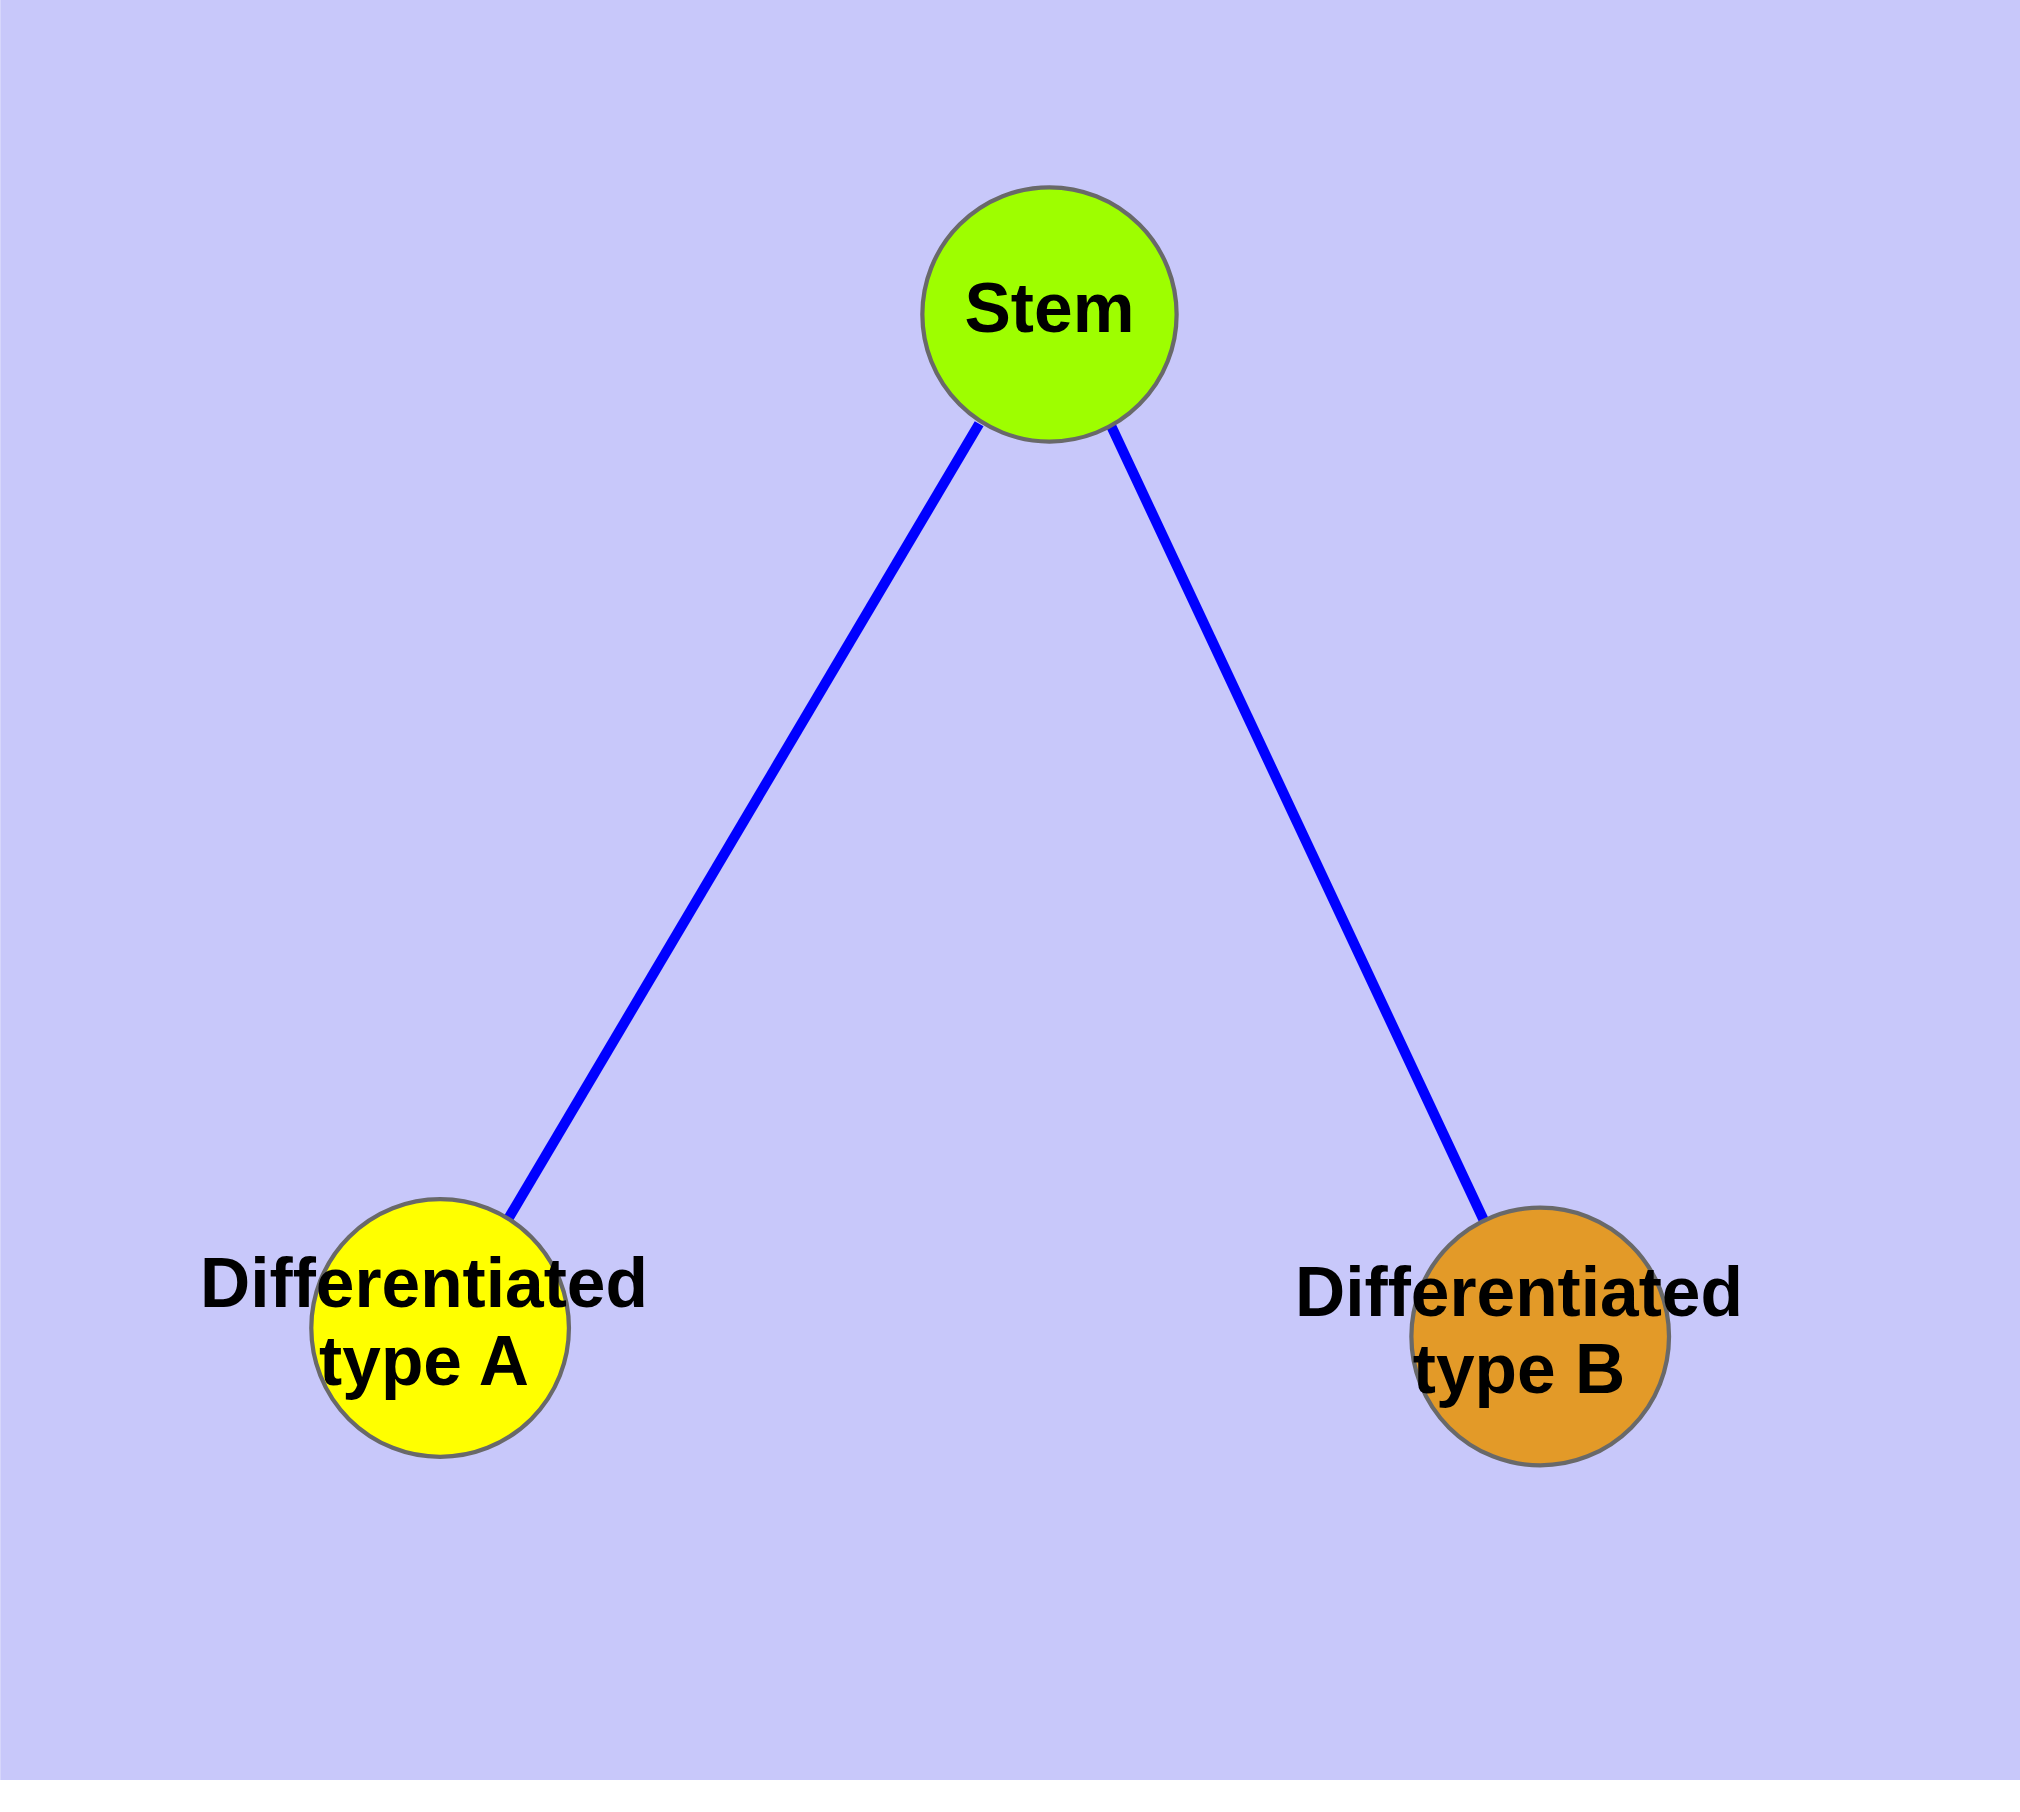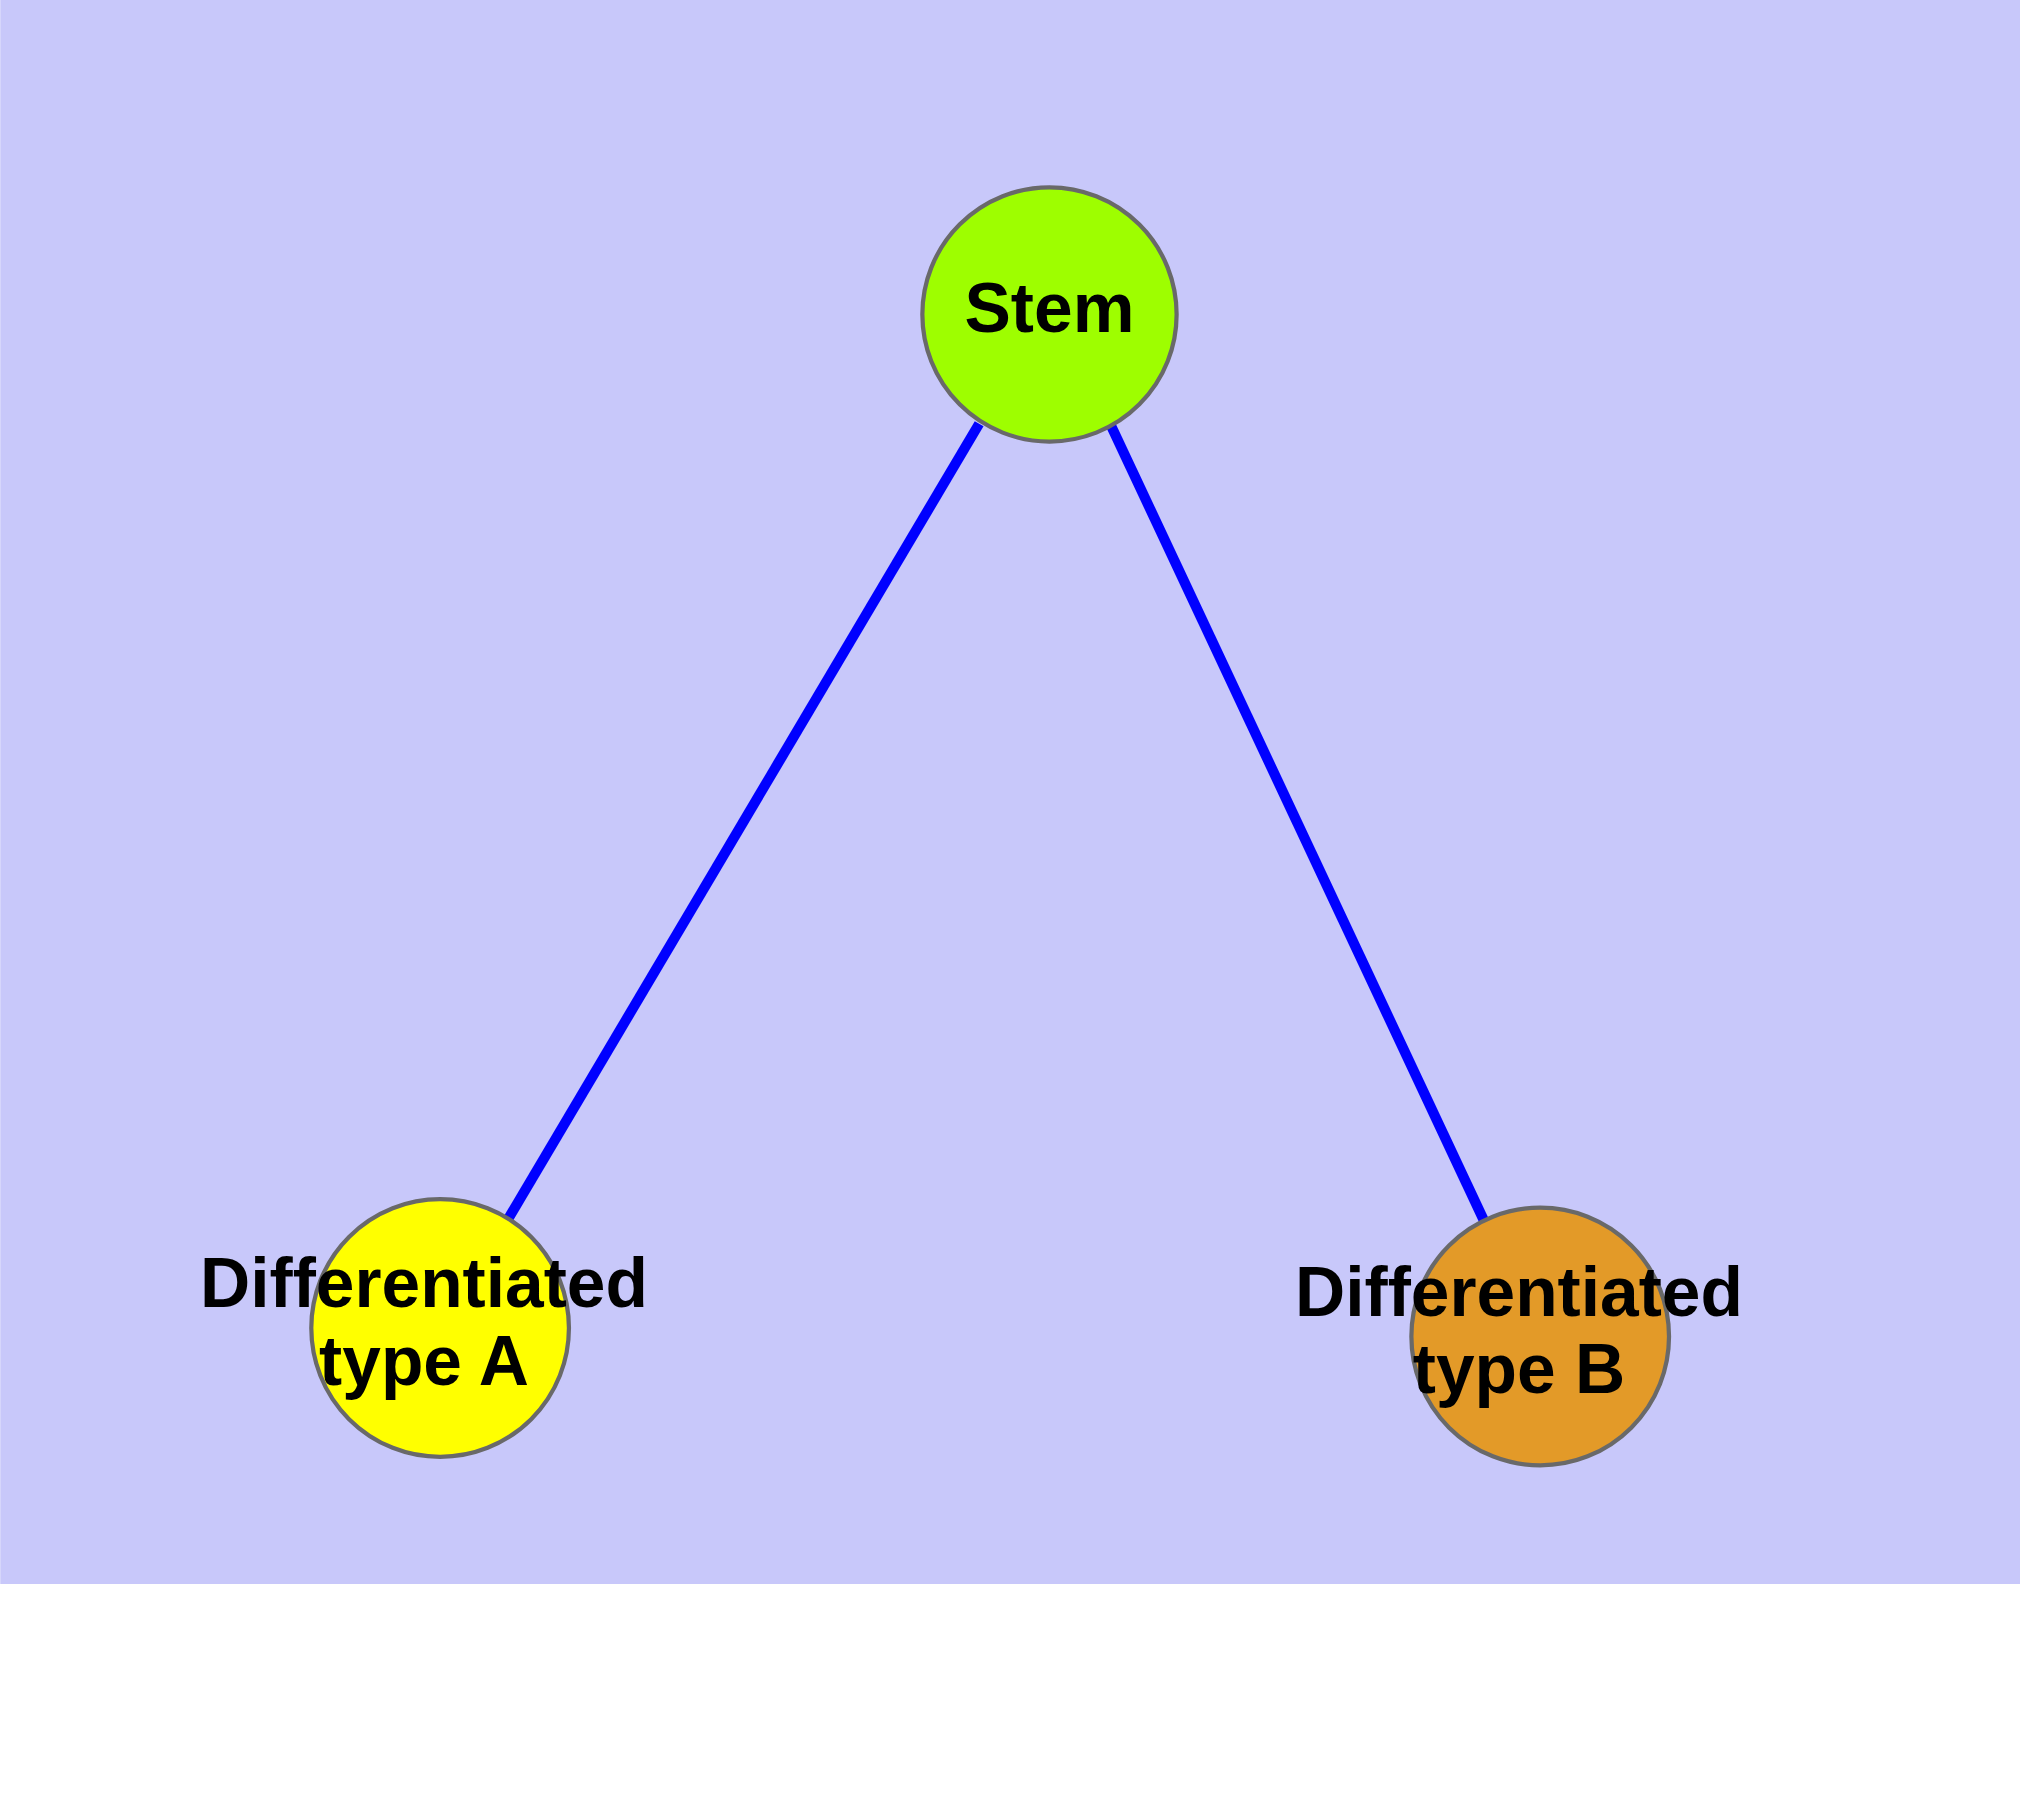--- a/index.html
+++ b/index.html
@@ -27,21 +27,21 @@
     font-family: "Liberation Sans", sans-serif;
     font-weight: bold;
     fill: #000000;
     text-anchor: middle;
     dominant-baseline: middle;
   }
 </style>
 </head>
 <body>
 
-<div id="canvas" style="width: 2021px; height: 1584px;">
+<div id="canvas" style="width: 2021px; height: 1780px;">
   <svg id="graph-svg" viewBox="0 0 2384 2138" xmlns="http://www.w3.org/2000/svg">
 
     <rect id="bg-rect" x="0" y="0" width="2384" height="2138" fill="#c8c8fa"></rect>
 
     <g id="edges-layer">
         <line x1="1155" y1="500" x2="600" y2="1437" stroke="#0000ff" stroke-width="12" stroke-linecap="butt"></line>
         <line x1="1311" y1="503" x2="1751" y2="1441" stroke="#0000ff" stroke-width="12" stroke-linecap="butt"></line>
       </g>
     <g id="nodes-layer">
         <circle cx="1238" cy="371" r="150" fill="#9efe00" stroke="#696969" stroke-width="5"></circle>

